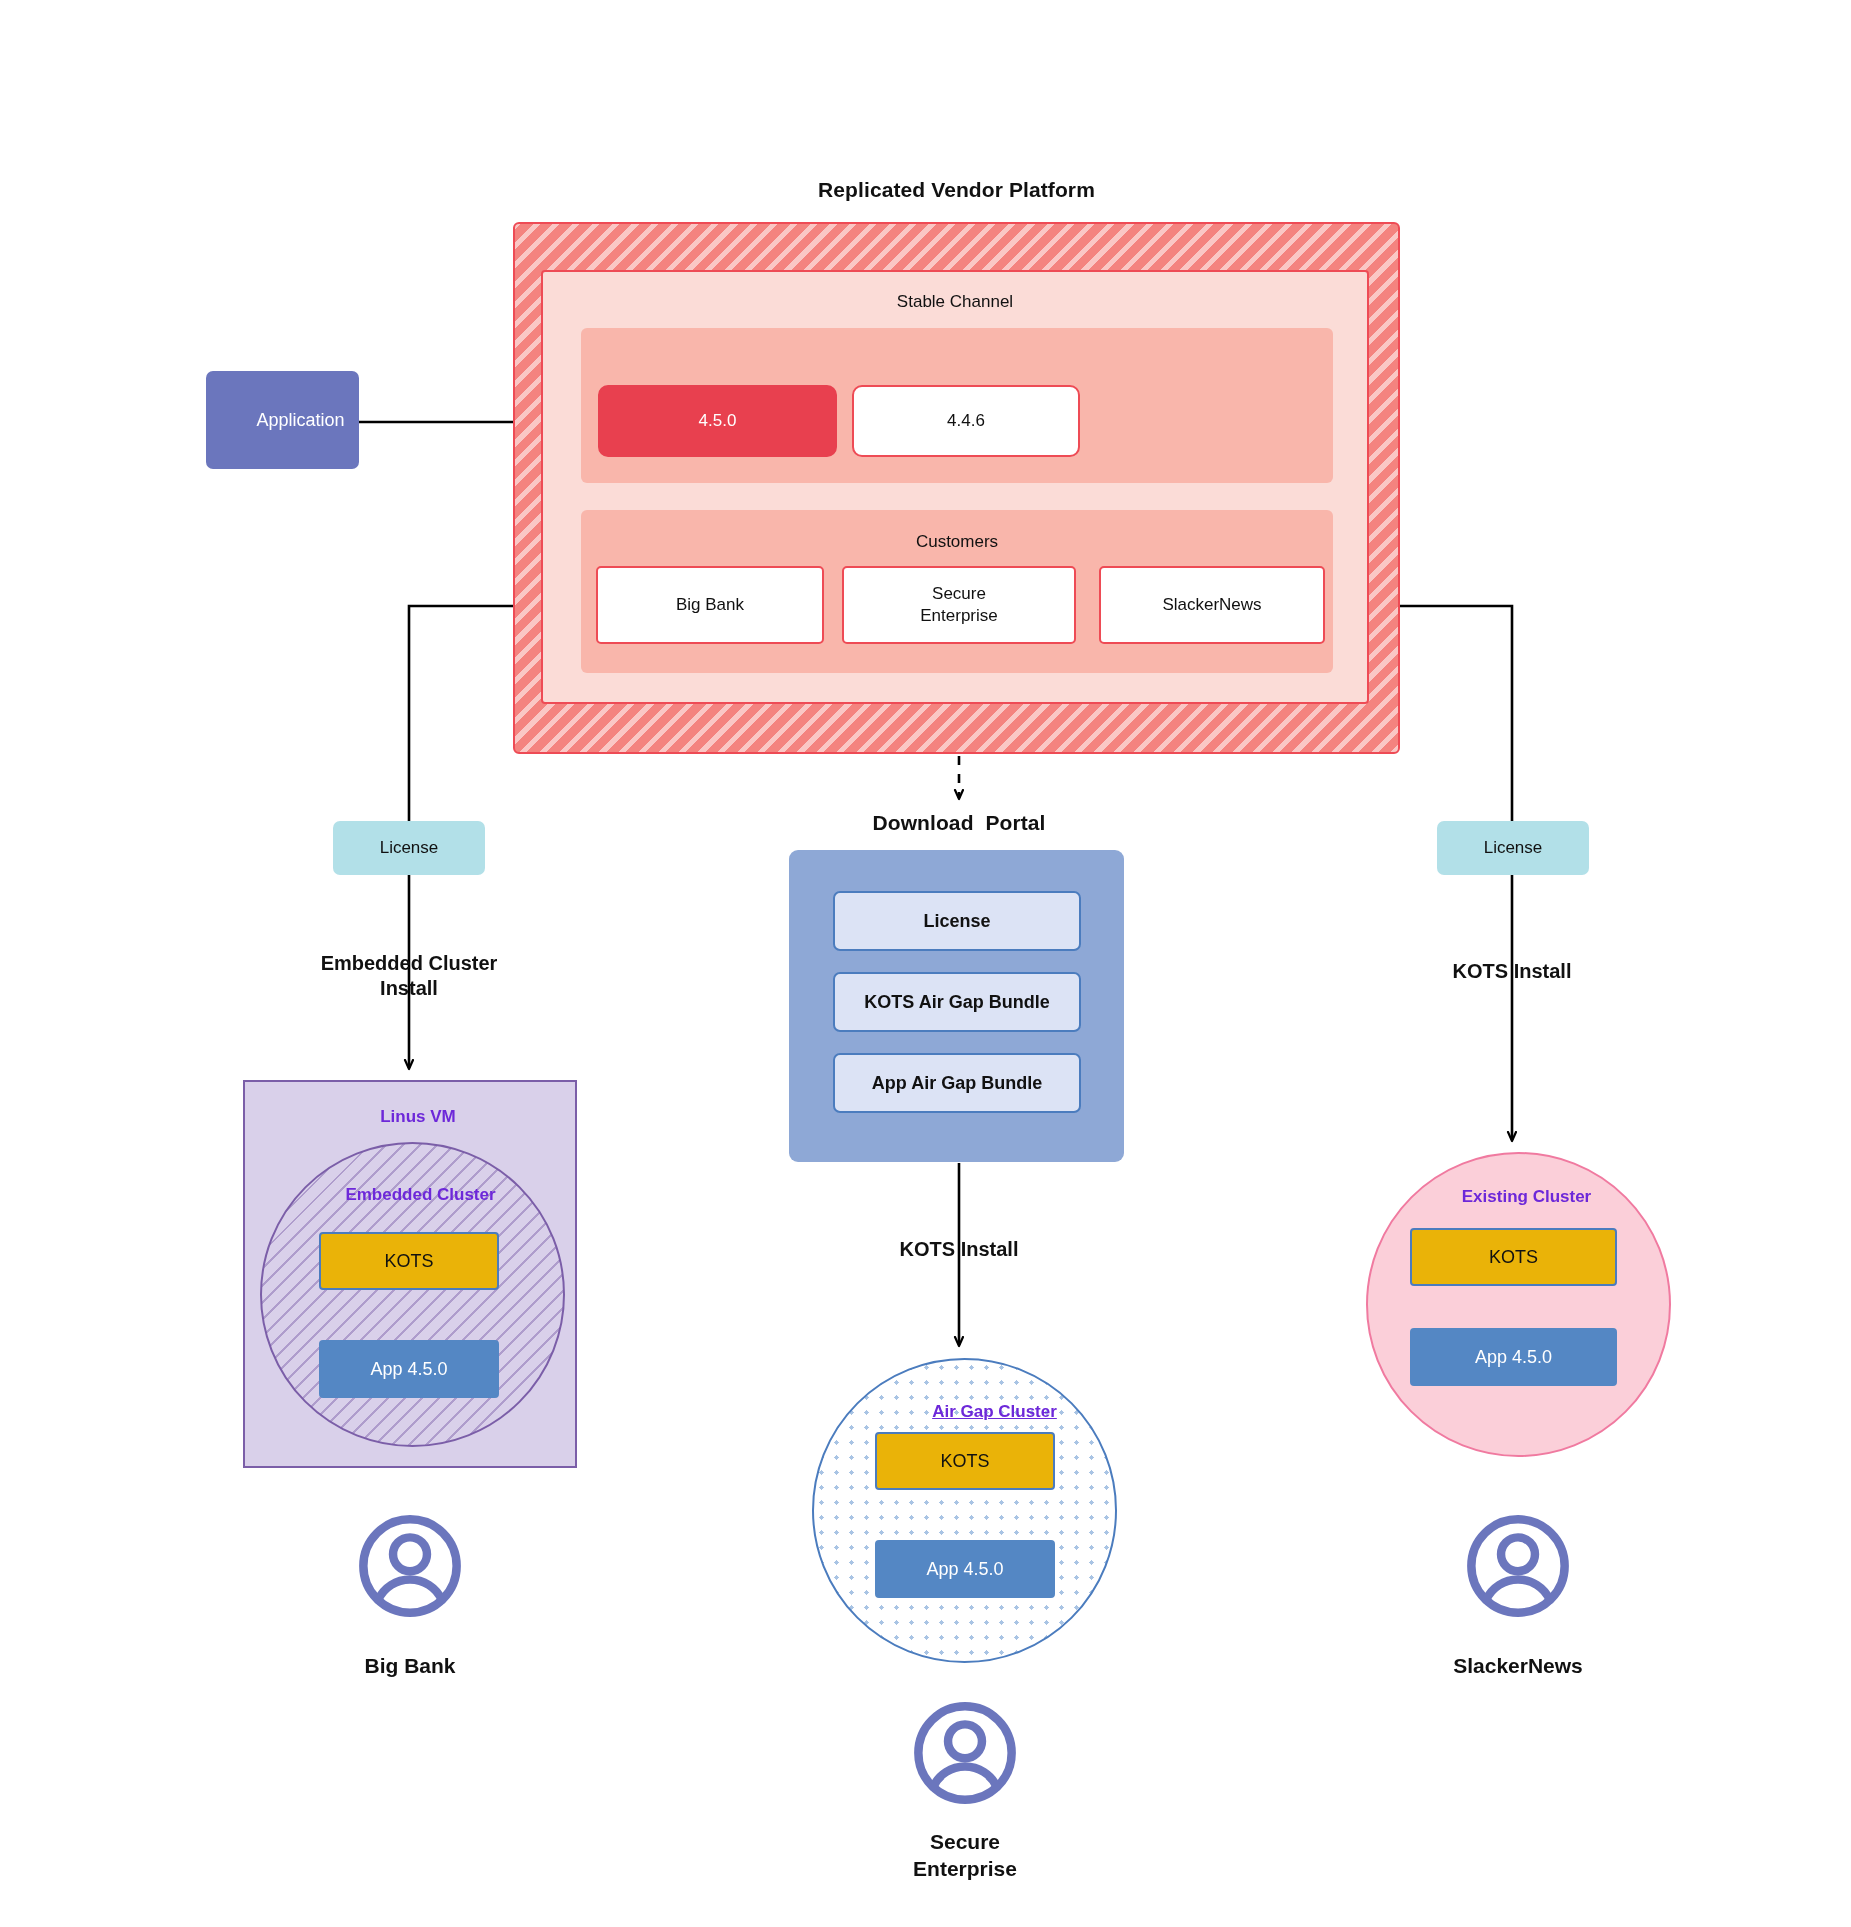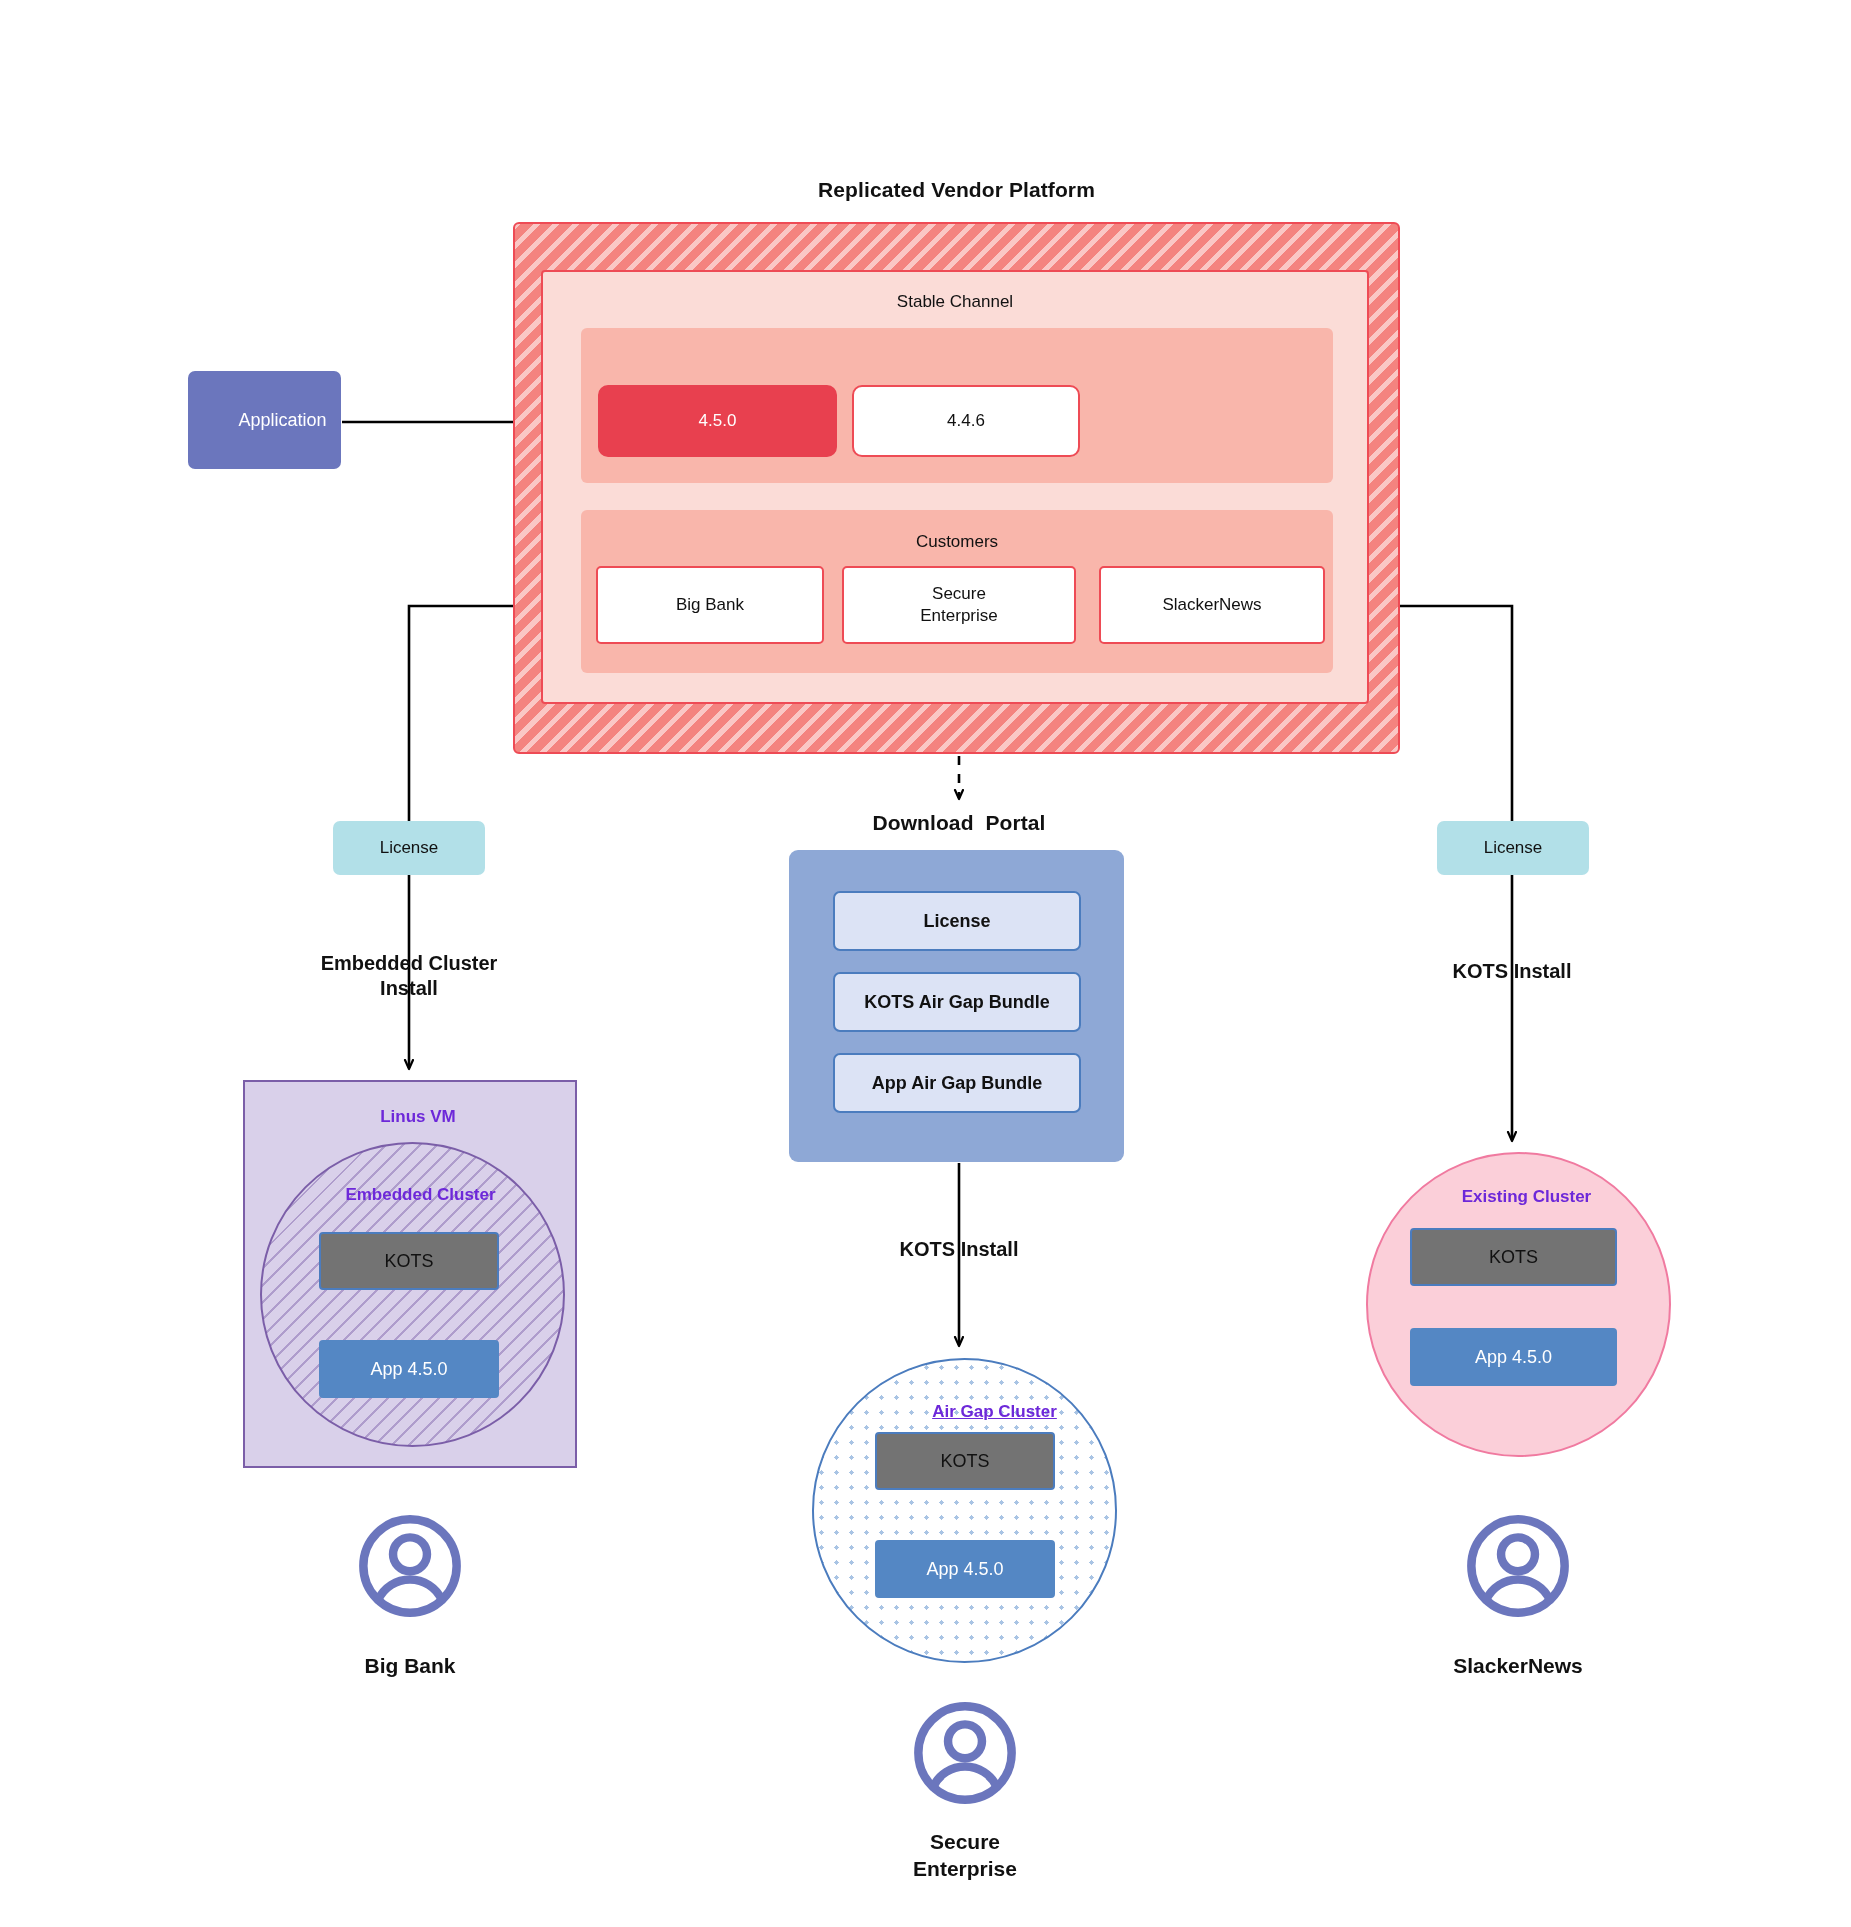--- a/index.html
+++ b/index.html
@@ -144,21 +144,21 @@
     background-image:radial-gradient(#a9c4e4 2.0px, transparent 2.1px);
     background-size:15px 15px;
   }
   .existing-circle{
     border-radius:50%;
     border:2px solid #f07aa0;
     background:#fbcfd9;
   }
   .kots-box{
     border-radius:4px;
-    background:#737373;
+    background:#eab308;
     border:2px solid #4b7cbe;
     color:#111;
     font-size:18px;
   }
   .app-ver-box{
     border-radius:4px;
     background:#5487c4;
     border:2px solid #5487c4;
     color:#ffffff;
     font-size:18px;
@@ -237,21 +237,21 @@
   <div class="abs ctr release-chip old" style="left:852px; top:385px; width:228px; height:72px;">4.4.6</div>
 
   <div class="abs subsection" style="left:581px; top:510px; width:752px; height:163px;"></div>
   <div class="abs ctr label-sm" style="left:581px; top:530px; width:752px; height:24px;">Customers</div>
 
   <div class="abs ctr customer-chip" style="left:596px; top:566px; width:228px; height:78px;">Big Bank</div>
   <div class="abs ctr customer-chip" style="left:842px; top:566px; width:234px; height:78px;">Secure
 Enterprise</div>
   <div class="abs ctr customer-chip" style="left:1099px; top:566px; width:226px; height:78px;">SlackerNews</div>
 
-  <div class="abs ctr app-node" style="left:188px; top:371px; width:153px; height:98px;padding-left:36px;">Application</div>
+  <div class="abs ctr app-node" style="left:206px; top:371px; width:153px; height:98px;padding-left:36px;">Application</div>
 
   <div class="abs ctr license-chip" style="left:333px; top:821px; width:152px; height:54px;">License</div>
   <div class="abs ctr license-chip" style="left:1437px; top:821px; width:152px; height:54px;">License</div>
 
   <div class="abs ctr edge-label" style="left:289px; top:946px; width:240px; height:60px;">Embedded Cluster
 Install</div>
   <div class="abs ctr edge-label" style="left:839px; top:1234px; width:240px; height:30px;">KOTS Install</div>
   <div class="abs ctr edge-label" style="left:1392px; top:956px; width:240px; height:30px;">KOTS Install</div>
 
   <div class="abs ctr title-lg" style="left:789px; top:808px; width:340px; height:30px;">Download  Portal</div>

